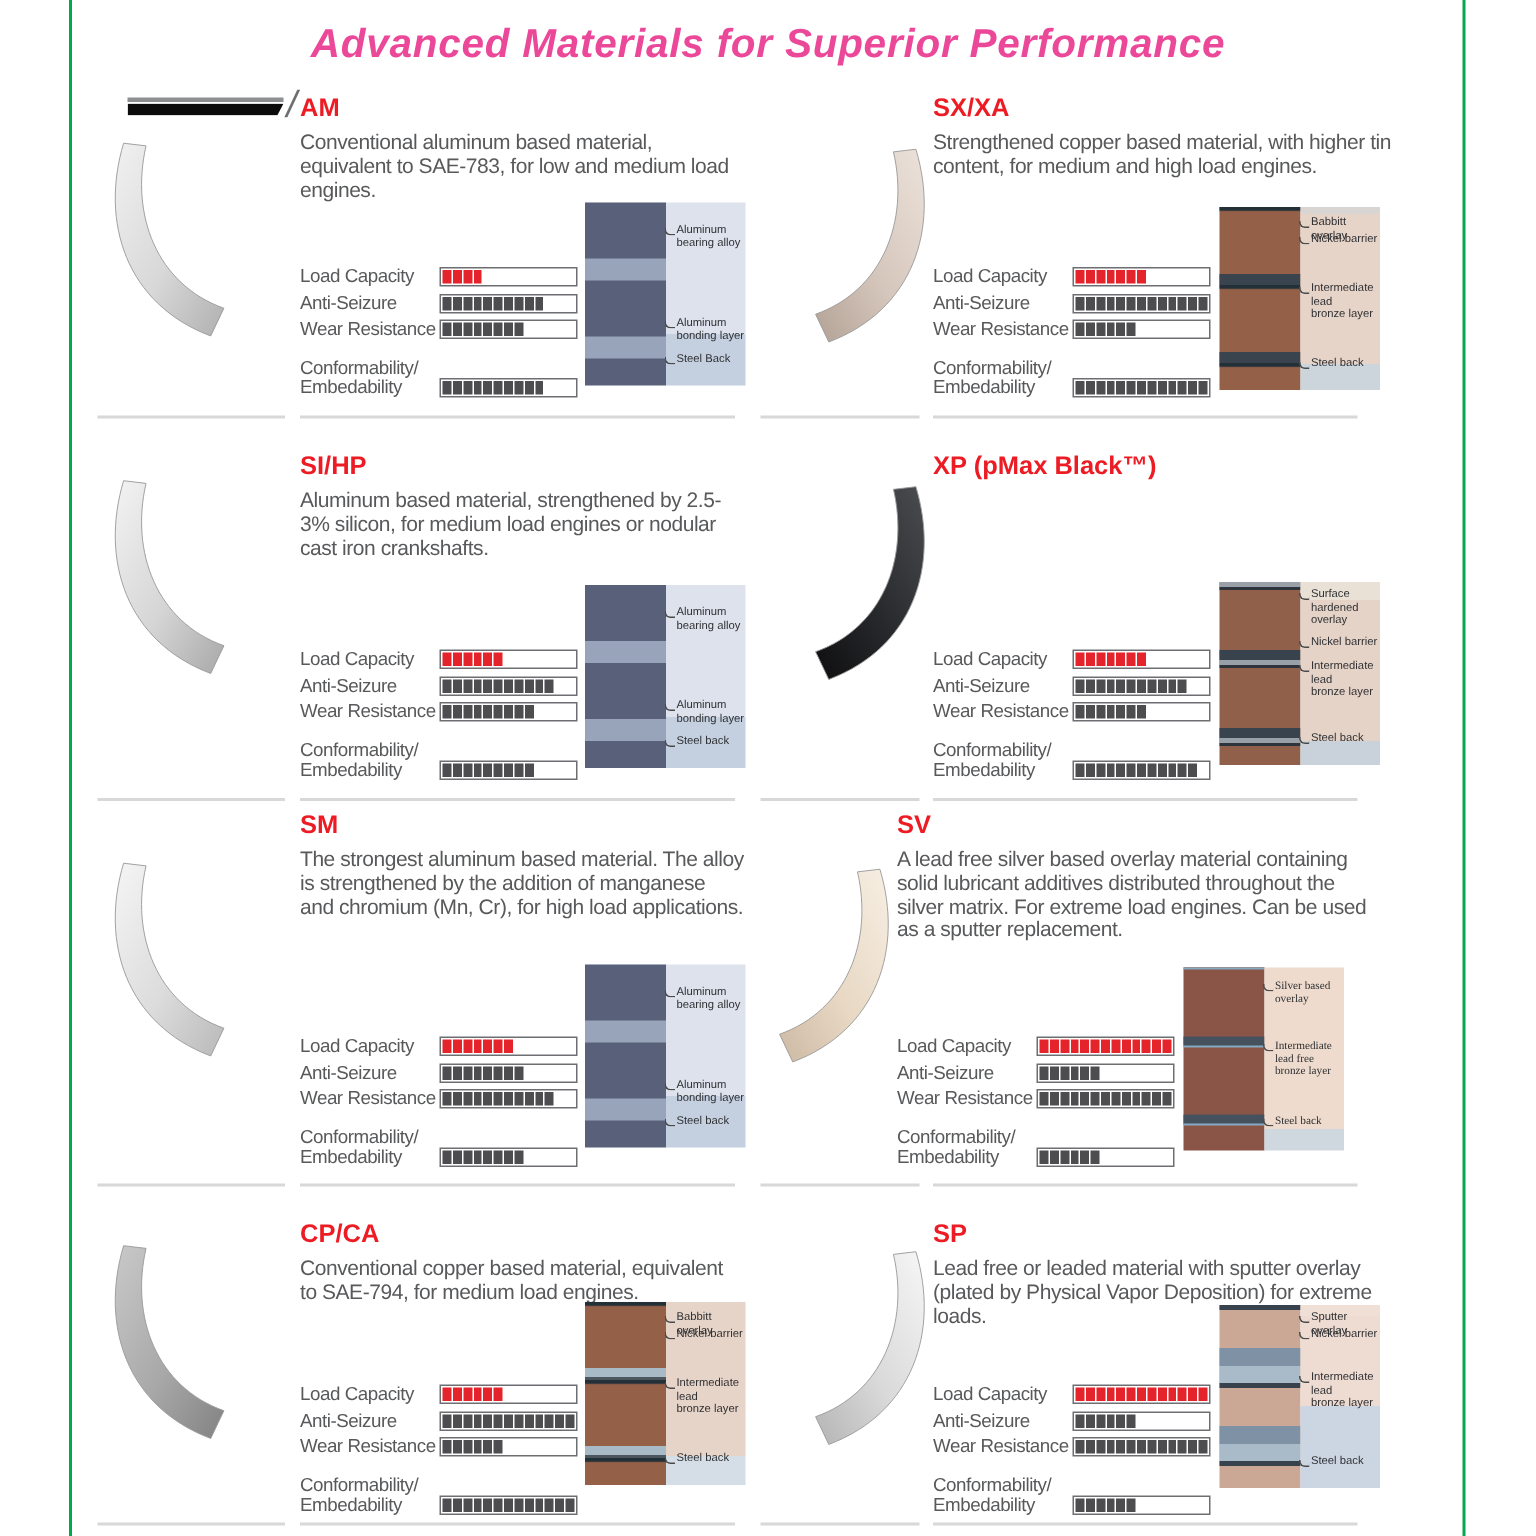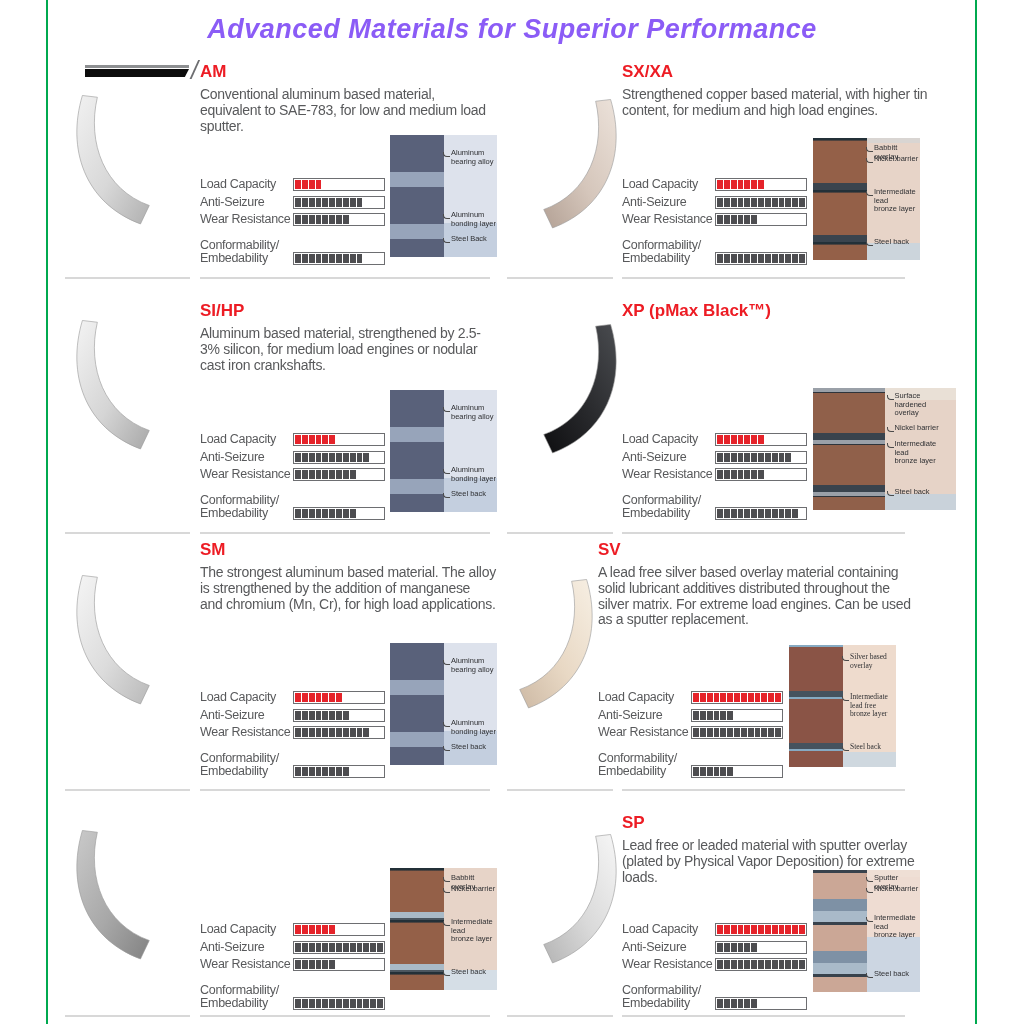--- a/index.html
+++ b/index.html
@@ -1,21 +1,21 @@
 <!DOCTYPE html>
 <html><head>
 <meta charset="utf-8">
 <style>
   html,body{margin:0;padding:0;}
   body{width:1024px;height:1024px;position:relative;background:#fff;overflow:hidden;
        font-family:"Liberation Sans",sans-serif;}
   .vline{position:absolute;top:0;bottom:0;width:2px;background:#00a94f;}
   .vline.left{left:46px;} .vline.right{left:975px;}
   .page-title{position:absolute;left:0;right:0;top:14px;text-align:center;
-      font-size:27px;font-weight:bold;font-style:italic;color:#8b5cf6;letter-spacing:.5px;}
+      font-size:27px;font-weight:bold;font-style:italic;color:#ec4899;letter-spacing:.5px;}
   
   .sec{position:absolute;width:448px;}
   .s0{left:50px;top:60px;height:218px;} .s1{left:505px;top:60px;height:218px;}
   .s2{left:50px;top:285px;height:248px;} .s3{left:505px;top:285px;height:248px;}
   .s4{left:50px;top:540px;height:250px;} .s5{left:481px;top:540px;height:250px;}
   .s6{left:50px;top:795px;height:222px;} .s7{left:505px;top:795px;height:222px;}
   .content{position:absolute;top:0;}
   .sec.colL .content{left:150px;width:296px;}
   .sec.colR .content{left:117px;width:316px;}
   .sec h2{margin:0;font-size:17px;font-weight:bold;color:#ed1c24;}
@@ -40,21 +40,21 @@
   .rlabel{width:93px;font-size:12.5px;letter-spacing:-.3px;color:#58595b;line-height:1.05;}
   .bar{width:92px;height:13px;border:1px solid #6d6e71;background:#fff;
        display:flex;gap:1px;padding:1px;box-sizing:border-box;}
   .bar i{flex:1;background:transparent;}
   .bar i.on{background:#4d4d50;}
   .bar.red i.on{background:#e5232a;}
   
   .diagram{position:absolute;width:107px;height:122px;}
   .sec.colL .diagram{left:340px;} .sec.colR .diagram{left:308px;}
   .s0 .diagram{top:75px;} .s1 .diagram{top:78px;}
-  .s2 .diagram{top:105px;} .s3 .diagram{top:103px;padding-left:36px;}
+  .s2 .diagram{top:105px;} .s3 .diagram{top:103px;}
   .s4 .diagram{top:103px;} .s5 .diagram{top:105px;font-family:Liberation Serif, serif;}
   .s6 .diagram{top:73px;} .s7 .diagram{top:75px;}
   .d-left,.d-right{position:absolute;top:0;height:100%;width:50%;}
   .d-left{left:0;} .d-right{left:50%;}
   .dots{background-image:
       radial-gradient(circle at 6px 8px, rgba(255,255,255,.5) 1.1px, transparent 2px),
       radial-gradient(circle at 21px 25px, rgba(255,255,255,.42) 1.4px, transparent 2.3px),
       radial-gradient(circle at 37px 11px, rgba(255,255,255,.46) 1px, transparent 1.8px),
       radial-gradient(circle at 13px 41px, rgba(255,255,255,.4) 1.2px, transparent 2px);
       background-size:44px 52px;}
@@ -116,21 +116,21 @@
           </defs>
           <use href="#shellPath" fill="url(#bg0)" stroke="#9a9a9a" stroke-width="0.7"></use>
         </svg></div>
       <div class="brandbar">
         <div class="t"></div>
         <div class="b"></div>
       </div>
       <div class="slash">/</div>
       <div class="content">
         <h2>AM</h2>
-        <p class="desc">Conventional aluminum based material, equivalent to SAE-783, for low and medium load sputter.</p>
+        <p class="desc">Conventional aluminum based material, equivalent to SAE-783, for low and medium load engines.</p>
       </div>
       <div class="ratings">
         <div class="rrow">
           <div class="rlabel">Load Capacity</div>
           <div class="bar red">
             <i class="on"></i>
             <i class="on"></i>
             <i class="on"></i>
             <i class="on"></i>
             <i></i>
@@ -730,20 +730,24 @@
       <div class="bearing"><svg viewBox="0 0 150 170">
           <defs>
             <linearGradient id="bg6" x1="0" y1="0" x2="1" y2="1">
               <stop offset="0" stop-color="#c9c9c9"></stop>
               <stop offset=".55" stop-color="#a8a8a8"></stop>
               <stop offset="1" stop-color="#828282"></stop>
             </linearGradient>
           </defs>
           <use href="#shellPath" fill="url(#bg6)" stroke="#9a9a9a" stroke-width="0.7"></use>
         </svg></div>
+      <div class="content">
+        <h2>CP/CA</h2>
+        <p class="desc">Conventional copper based material, equivalent to SAE-794, for medium load engines.</p>
+      </div>
       <div class="ratings">
         <div class="rrow">
           <div class="rlabel">Load Capacity</div>
           <div class="bar red">
             <i class="on"></i>
             <i class="on"></i>
             <i class="on"></i>
             <i class="on"></i>
             <i class="on"></i>
             <i class="on"></i>

